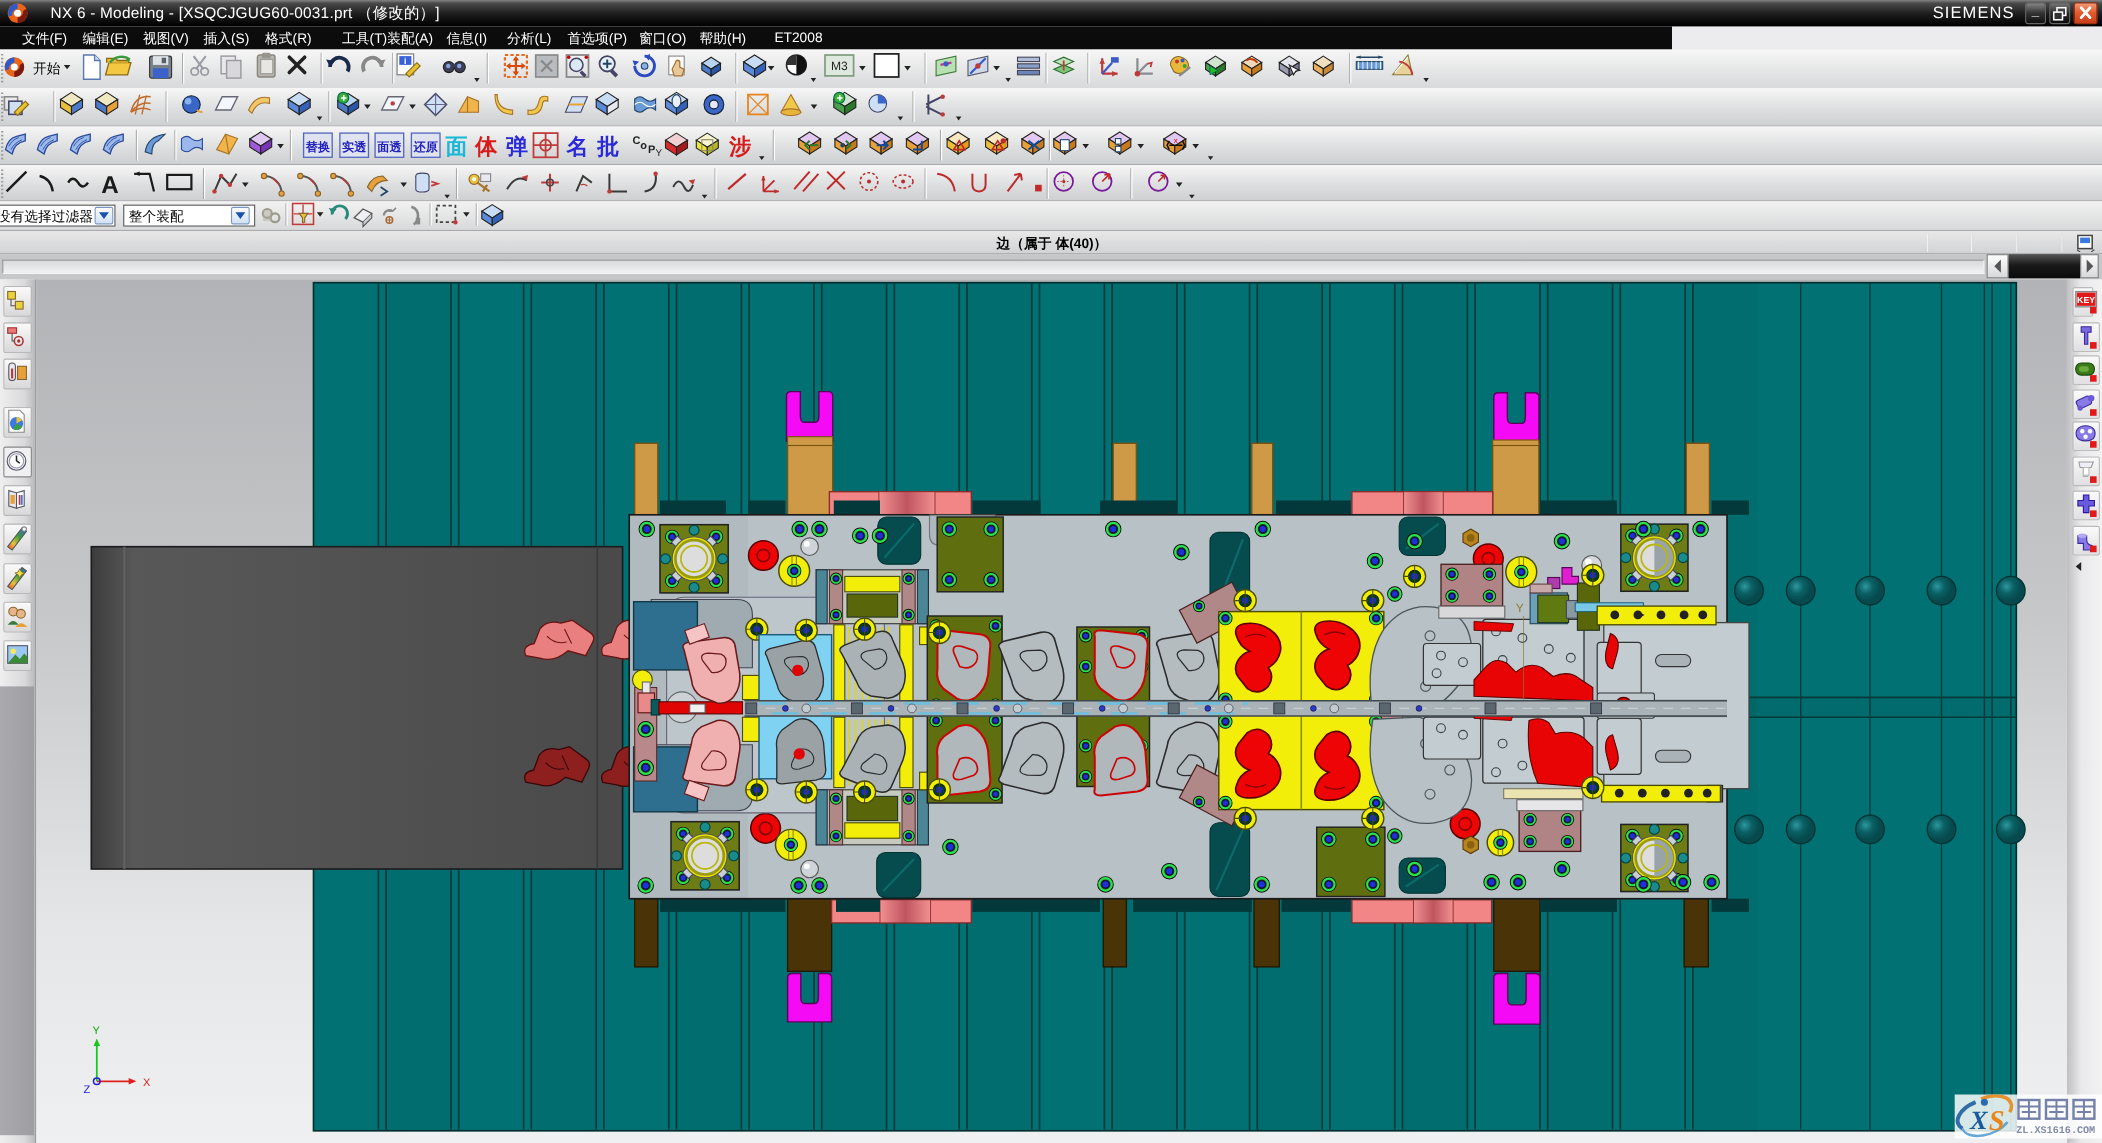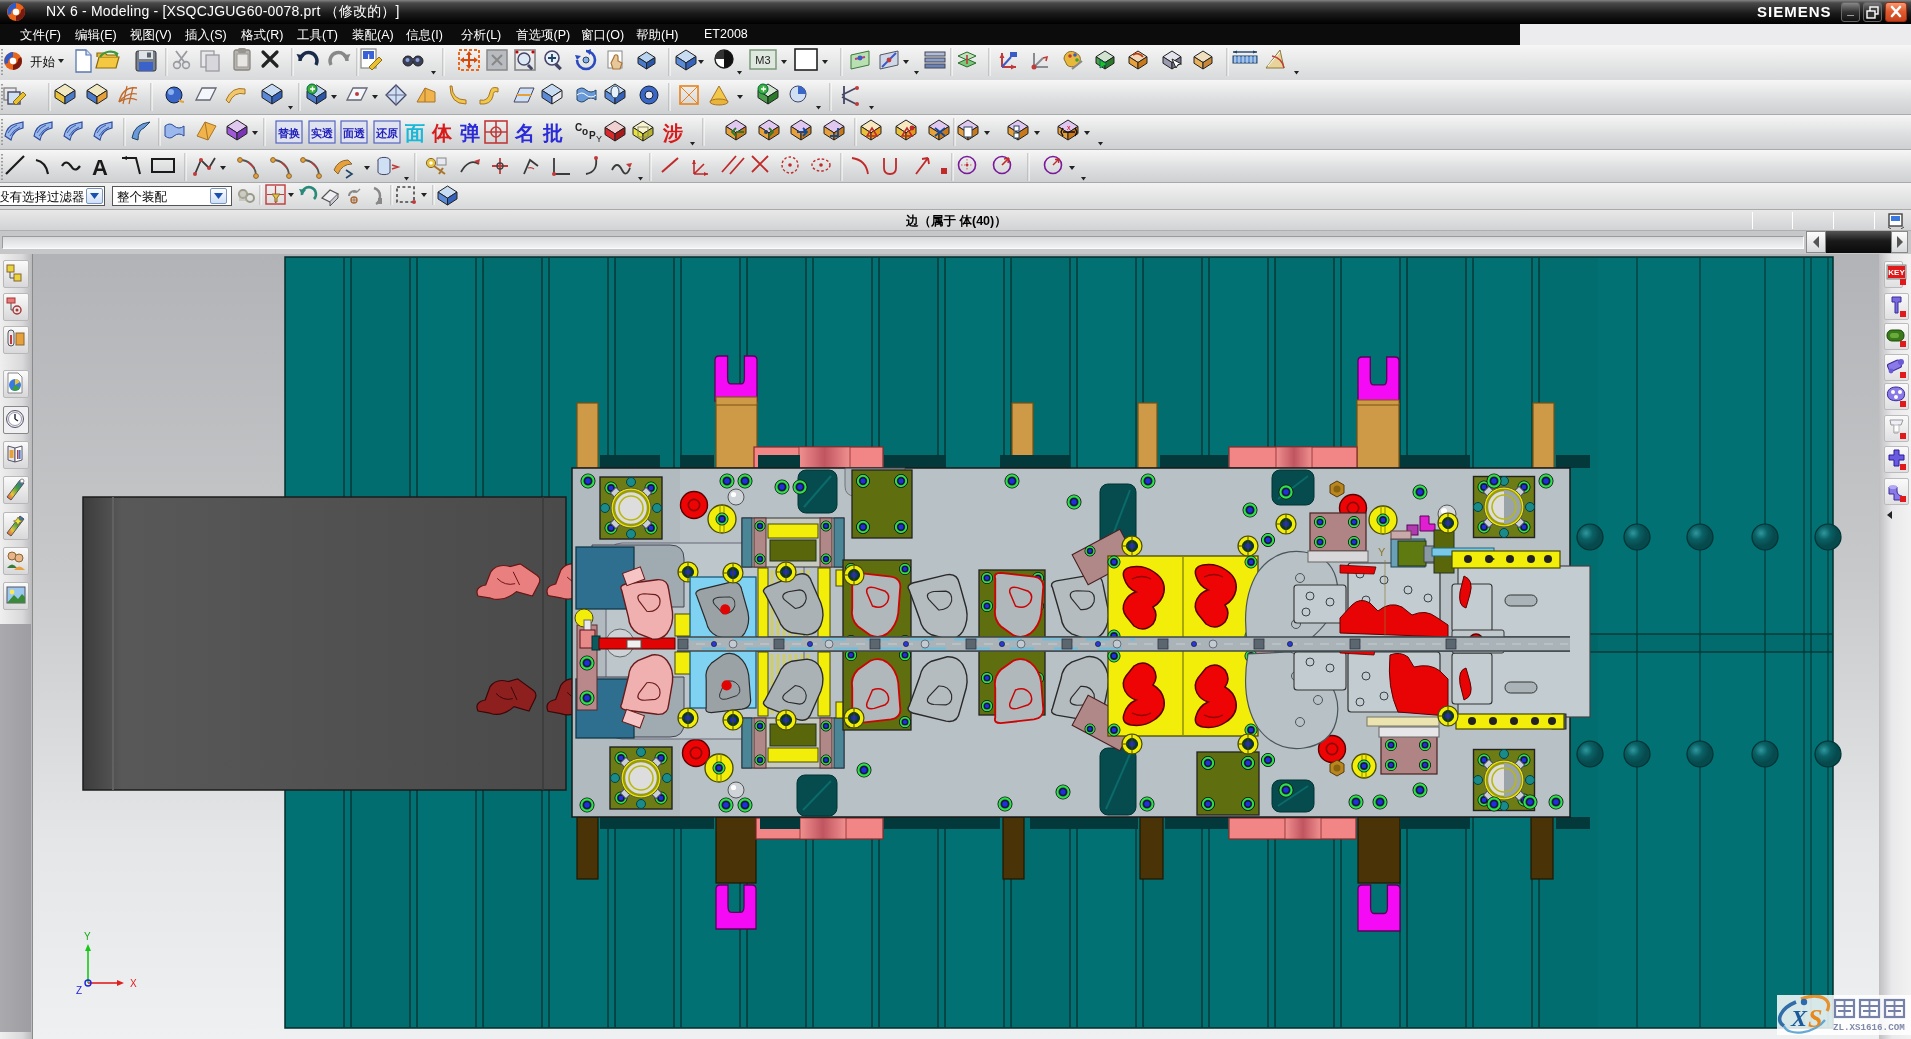--- a/index.html
+++ b/index.html
@@ -1,18 +1,18 @@
 <!DOCTYPE html>
 <html><head><meta charset="utf-8"><title>NX</title><style>
 *{margin:0;padding:0;box-sizing:border-box}
 html,body{width:1911px;height:1039px;overflow:hidden;font-family:"Liberation Sans",sans-serif;background:#ececee}
 .abs{position:absolute}
 #title{left:0;top:0;width:1911px;height:24px;background:linear-gradient(#848484 0%,#4a4a4a 12%,#1b1b1b 55%,#000 100%);color:#fff}
 #title .t{position:absolute;left:46px;top:3px;font-size:14px;color:#fff;letter-spacing:.2px}
-#siemens{position:absolute;left:1757px;top:3px;font-size:15px;font-weight:bold;letter-spacing:1px;color:#fff}
+#siemens{position:absolute;left:1757px;top:3px;font-size:15px;font-weight:normal;letter-spacing:1px;color:#fff}
 #menubar{left:0;top:24px;width:1520px;height:21px;background:#0c0c0c;color:#fff}
 #menubar span{position:absolute;top:3px;font-size:12.5px;white-space:nowrap}
 .tbrow{position:absolute;left:0;width:1911px;background:linear-gradient(#f6f6f6,#dcddde 60%,#cfd0d2);border-bottom:1px solid #a9aaac}
 #selbar{left:0;top:183px;width:1911px;height:27px;background:linear-gradient(#f2f2f2,#d8d9da);border-bottom:1px solid #aaa}
 #status{left:0;top:210px;width:1911px;height:21px;background:linear-gradient(#e8e8e8,#d2d3d5);border-bottom:1px solid #b0b0b0}
 #hscr{left:0;top:231px;width:1911px;height:23px;background:#c6c7c9}
 #leftbar{left:0;top:254px;width:33px;height:785px;background:linear-gradient(90deg,#efefef,#d9d9db 70%,#b9b9bb);border-right:1px solid #8a8a8a}
 #rightbar{left:1879px;top:254px;width:32px;height:785px;background:linear-gradient(90deg,#bfbfc1,#e9e9eb 40%,#f2f2f2)}
 #viewport{left:33px;top:254px;width:1846px;height:785px;background:linear-gradient(#b1b3b6,#c6c8ca 40%,#e4e6e8 75%,#eff0f1)}
 .combo{position:absolute;height:20px;background:#fff;border:1px solid #555;font-size:12.5px;color:#000;overflow:hidden;white-space:nowrap}
@@ -20,38 +20,38 @@
 .wbtn{position:absolute;top:26px;width:19px;height:17px;background:linear-gradient(#fcfcfc,#e2e2e2);border:1px solid #888;border-radius:3px;color:#444;font-weight:bold;font-size:10px;text-align:center;line-height:15px}
 #wm{left:1777px;top:995px;width:134px;height:40px;background:rgba(255,255,255,0.84)}
 </style></head><body>
 <div class="abs" id="title">
 <svg class="abs" style="left:6px;top:2px" width="22" height="20" viewBox="0 0 22 20">
       <circle cx="10" cy="10" r="9" fill="#e8651a"></circle>
       <path d="M2,13 A9 9 0 0 1 10 1 L10 6 A5.5 5.5 0 0 0 5 12 Z" fill="#2a5acc"></path>
       <path d="M18,6 A9 9 0 0 1 10 19 L10 14 A5.5 5.5 0 0 0 15 8 Z" fill="#7a1a10"></path>
       <circle cx="10" cy="10" r="3.2" fill="#fff"></circle>
     </svg>
-<div class="t">NX 6 - Modeling - [XSQCJGUG60-0078.prt （修改的）]</div>
+<div class="t">NX 6 - Modeling - [XSQCJGUG60-0031.prt （修改的）]</div>
 <div id="siemens">SIEMENS</div>
 <div class="abs" style="left:1841px;top:2px;width:19px;height:20px;background:linear-gradient(#888,#333 50%,#111);border:1px solid #666;border-radius:3px;color:#fff;font-weight:bold;text-align:center;line-height:14px;font-size:12px">_</div>
 <div class="abs" style="left:1863px;top:2px;width:19px;height:20px;background:linear-gradient(#777,#2a2a2a 50%,#0a0a0a);border:1px solid #666;border-radius:3px"><svg width="17" height="18" viewBox="0 0 17 18">
         <rect x="6" y="4" width="8" height="7" fill="none" stroke="#fff" stroke-width="1.4"></rect>
         <rect x="3" y="8" width="8" height="7" fill="#333" stroke="#fff" stroke-width="1.4"></rect>
       </svg></div>
 <div class="abs" style="left:1885px;top:2px;width:22px;height:20px;background:linear-gradient(#f59a74,#e35c30 45%,#c8401a);border:1px solid #9c2f10;border-radius:3px"><svg width="20" height="18" viewBox="0 0 20 18">
         <path d="M6 4 L14 13 M14 4 L6 13" stroke="#fff" stroke-width="2.6" stroke-linecap="round"></path>
       </svg></div>
 </div>
 <div class="abs" id="menubar">
 <span style="left:20px">文件(F)</span>
 <span style="left:75px">编辑(E)</span>
 <span style="left:130px">视图(V)</span>
 <span style="left:185px">插入(S)</span>
 <span style="left:241px">格式(R)</span>
-<span style="left:297px">工具(T)</span>
+<span style="left:311px">工具(T)</span>
 <span style="left:352px">装配(A)</span>
 <span style="left:406px">信息(I)</span>
 <span style="left:461px">分析(L)</span>
 <span style="left:516px">首选项(P)</span>
 <span style="left:581px">窗口(O)</span>
 <span style="left:636px">帮助(H)</span>
 <span style="left:704px">ET2008</span>
 <div class="wbtn" style="left:1843px">_</div>
 <div class="wbtn" style="left:1864px">□</div>
 <div class="wbtn" style="left:1885px">×</div>

